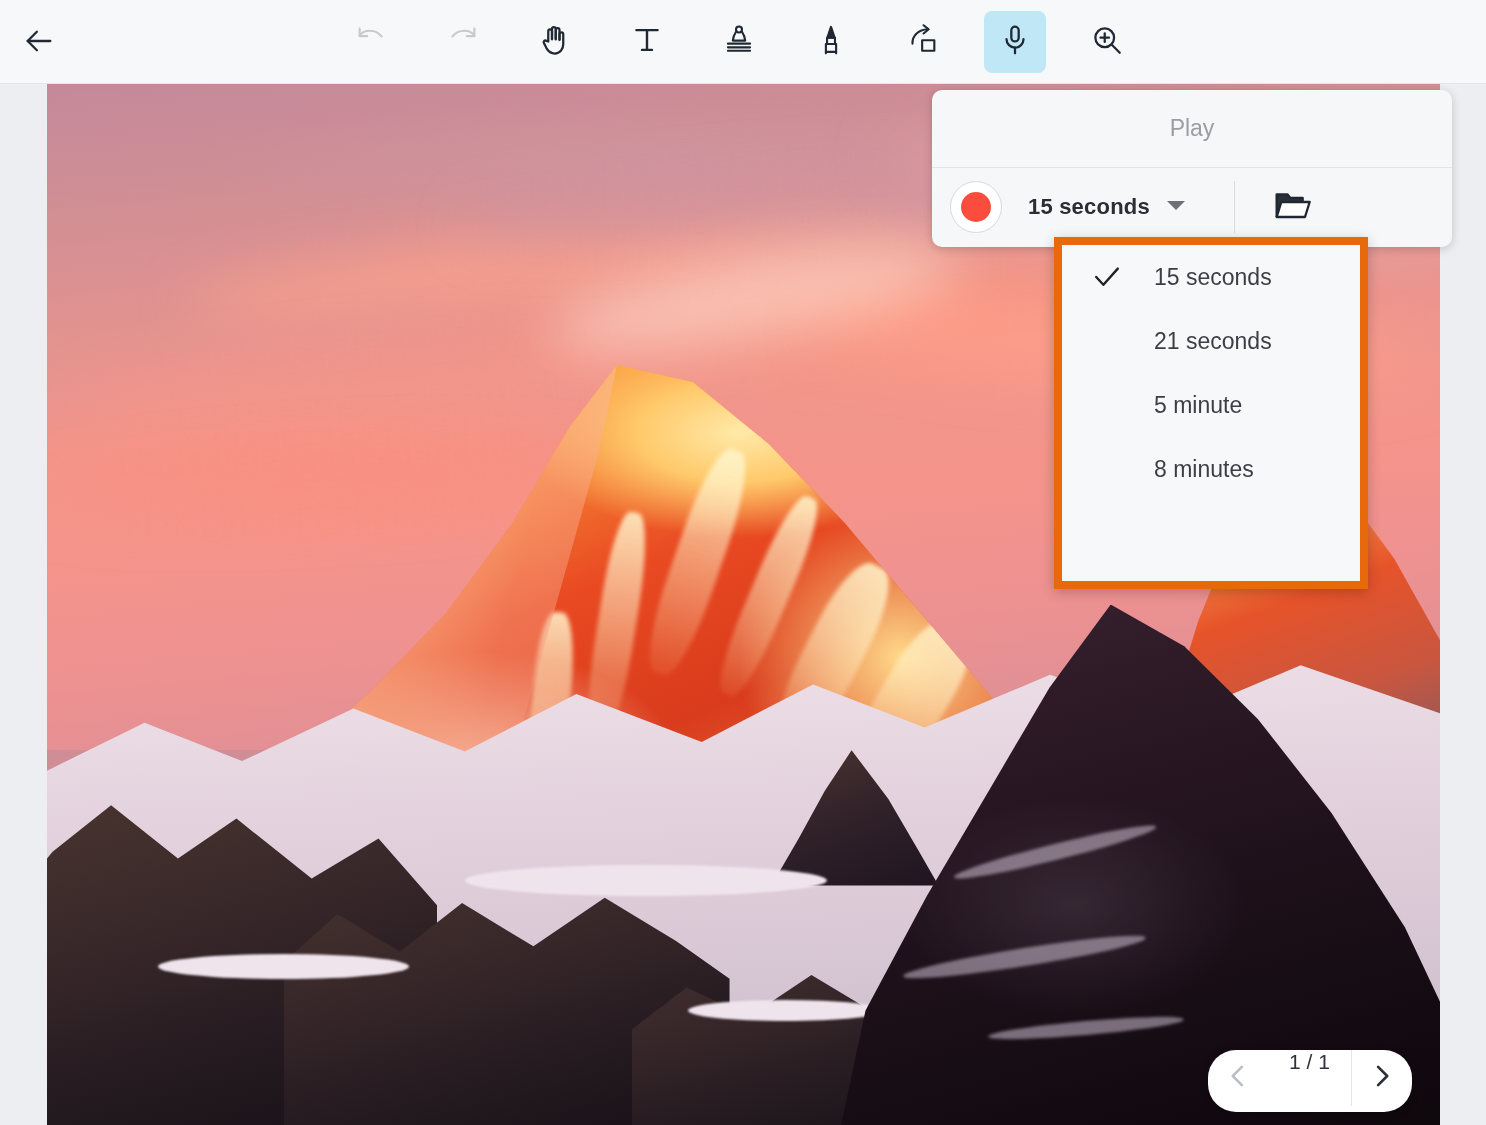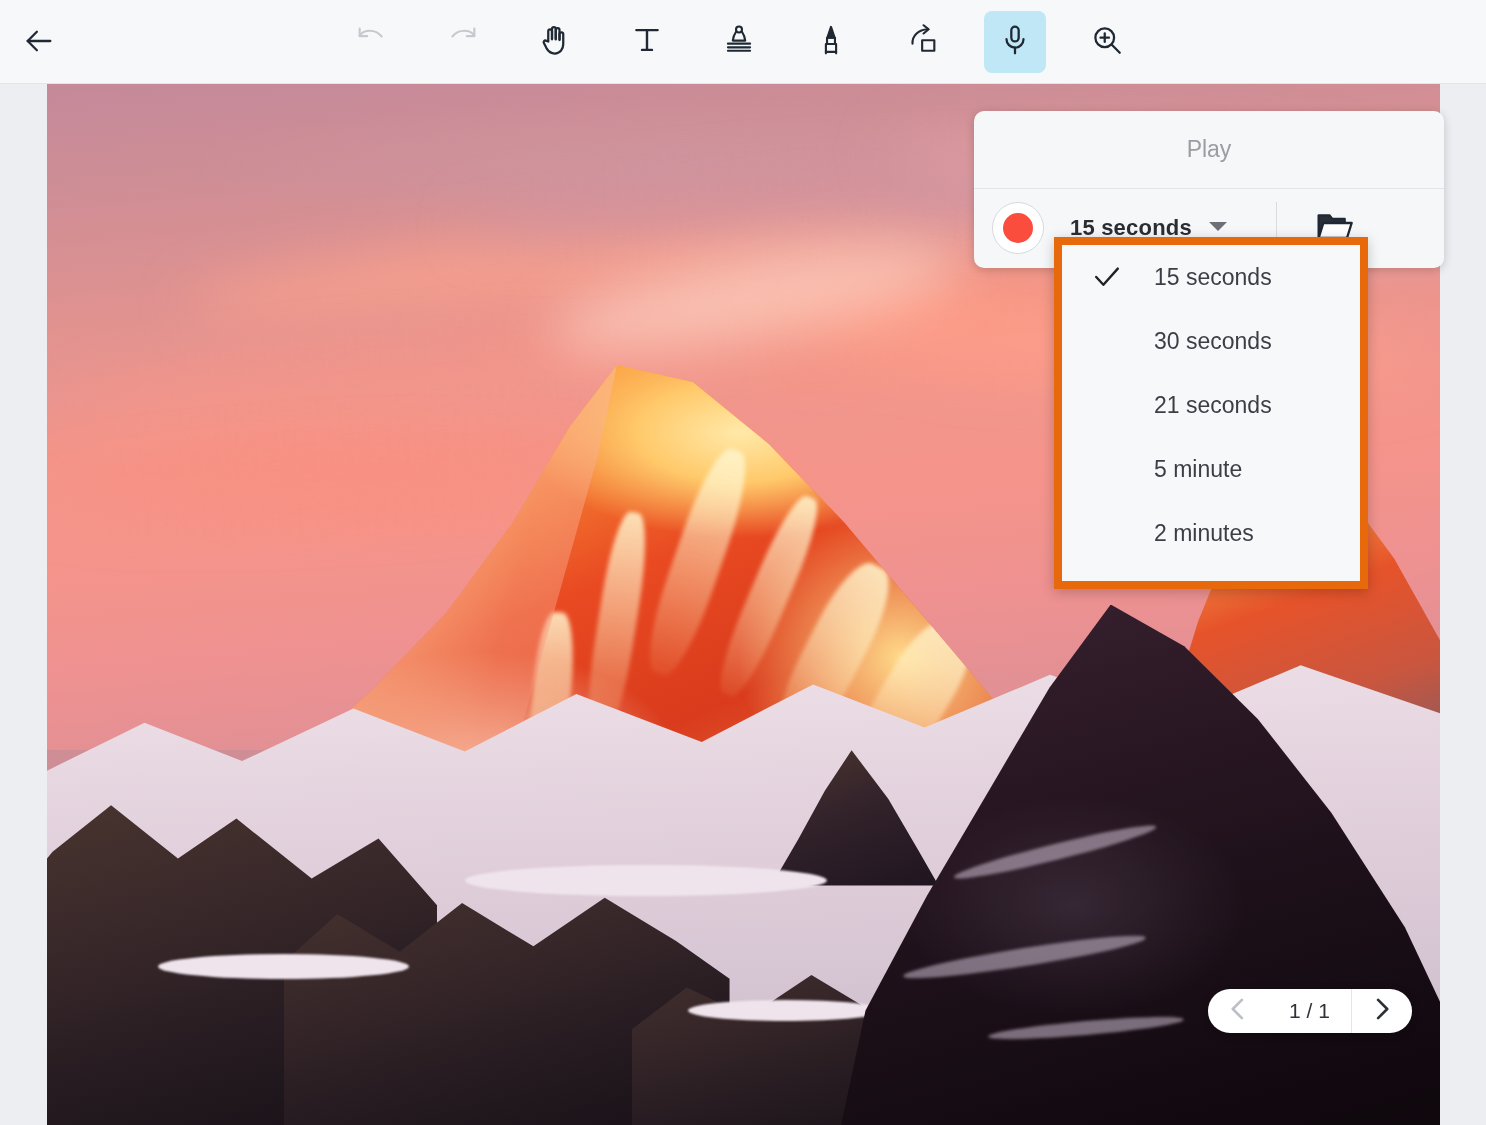--- a/index.html
+++ b/index.html
@@ -180,27 +180,26 @@
   }
   .snow-cap {
     position: absolute;
     background: #efe4ec;
     filter: blur(1px);
   }
 
   
   .rec-panel {
     position: absolute;
-    left: 974px; top: 90px;
-    width: 470px; height: 157px;
+    left: 932px; top: 90px;
+    width: 520px; height: 157px;
     background: #f6f7f9;
     border-radius: 10px;
     box-shadow: 0 2px 10px rgba(0,0,0,0.18);
     overflow: hidden;
-    margin-top: 21px;
   }
   .rec-tabs {
     display: flex;
     height: 78px;
     border-bottom: 1px solid #e1e4e9;
   }
   .rec-tab {
     flex: 1;
     display: flex;
     align-items: center;
@@ -294,26 +293,26 @@
     padding-left: 8px;
   }
   .dur-item .txt {
     font-size: 23px;
     color: #3b3f45;
   }
 
   
   .page-nav {
     position: absolute;
-    left: 1208px; top: 989px;
-    width: 204px; height: 44px;
+    left: 1208px; top: 1050px;
+    width: 204px; height: 62px;
     background: #ffffff;
     border-radius: 28px;
     display: flex;
-    align-items: center;
+    align-items: flex-start;
     box-shadow: 0 2px 8px rgba(0,0,0,0.22);
     overflow: hidden;
   }
   .pn-btn {
     width: 60px; height: 56px;
     display: flex; align-items: center; justify-content: center;
     cursor: pointer;
   }
   .pn-label {
     flex: 1;
@@ -525,38 +524,34 @@
 
     <div class="dur-item">
       <span class="check">
         <svg width="30" height="24" viewBox="0 0 24 20" fill="none" stroke="#1f2227" stroke-width="2" stroke-linecap="round" stroke-linejoin="round">
           <polyline points="3,10 9,16.5 21,3"></polyline>
         </svg>
       </span>
       <span class="txt">15 seconds</span>
     </div>
 
-    <div class="dur-item">
-      <span class="check"></span>
-      <span class="txt">30 seconds</span>
-    </div>
 
     <div class="dur-item">
       <span class="check"></span>
       <span class="txt">21 seconds</span>
     </div>
 
     <div class="dur-item">
       <span class="check"></span>
       <span class="txt">5 minute</span>
     </div>
 
     <div class="dur-item">
       <span class="check"></span>
-      <span class="txt">2 minutes</span>
+      <span class="txt">8 minutes</span>
     </div>
 
   </div>
 
   <div class="page-nav">
 
     <div class="pn-btn">
       <span>
         <svg width="22" height="26" viewBox="0 0 16 20" fill="none" stroke="#bcbfc5" stroke-width="2" stroke-linecap="round" stroke-linejoin="round">
           <polyline points="11,3 4,10 11,17"></polyline>

